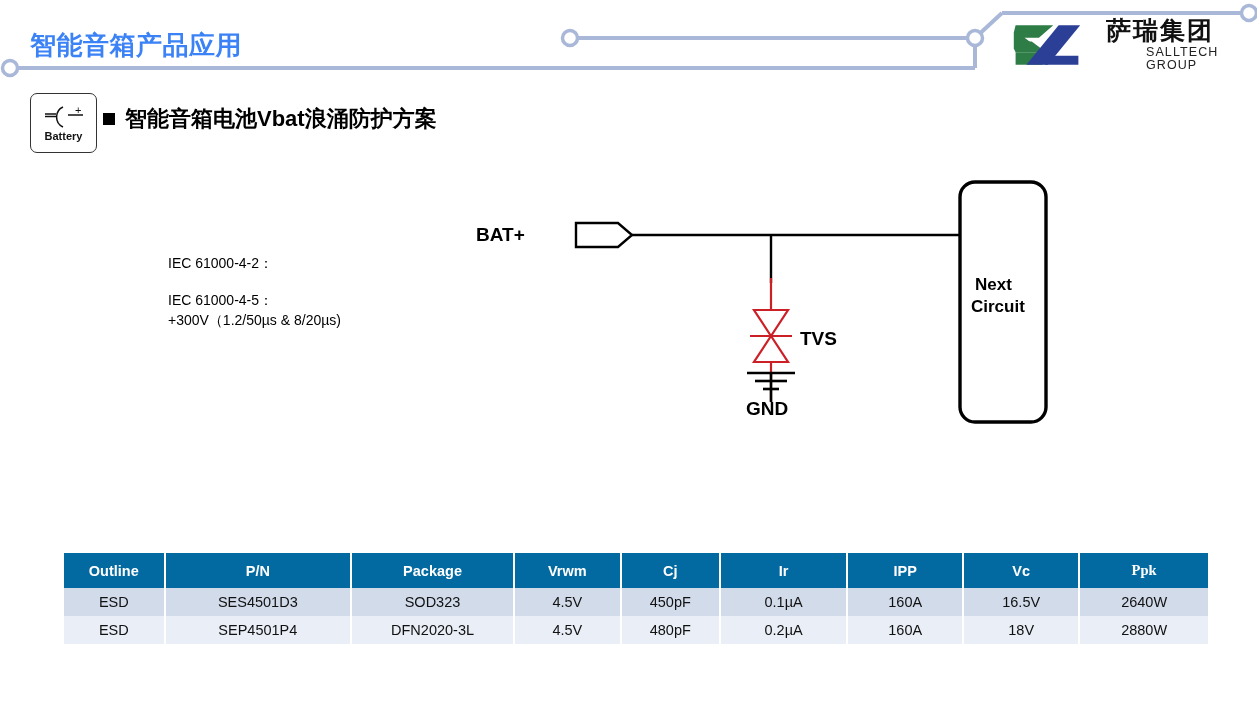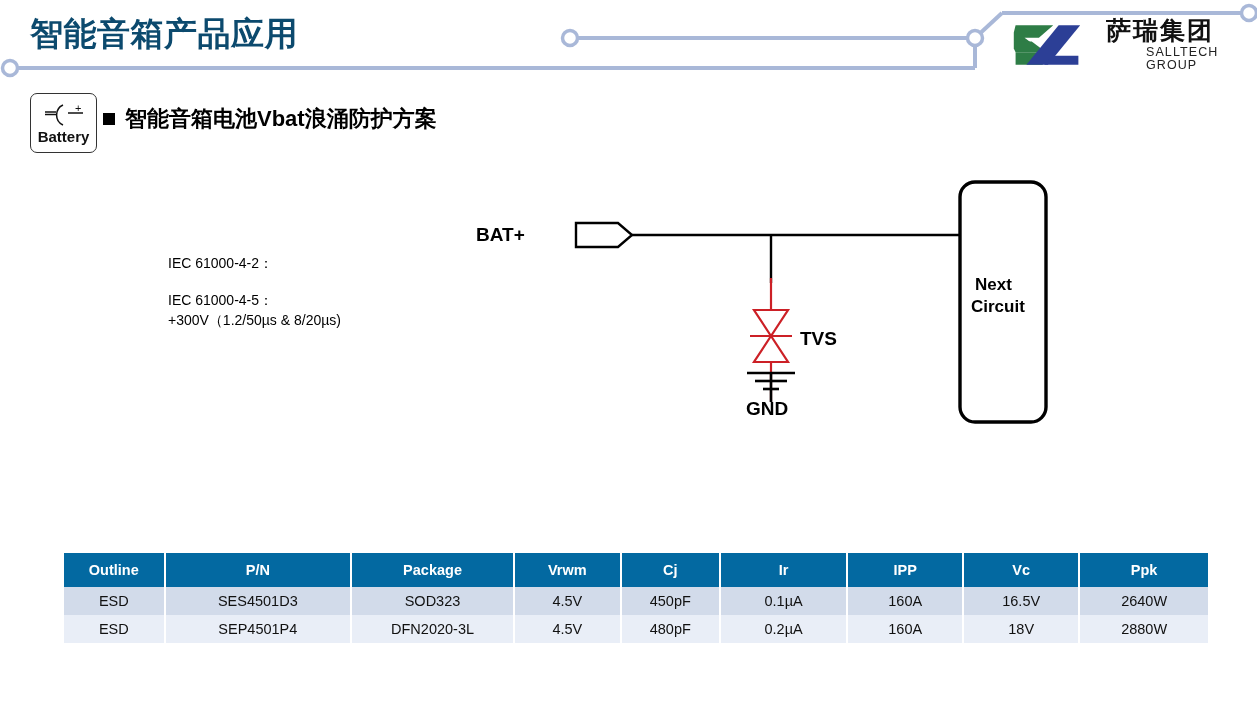--- a/index.html
+++ b/index.html
@@ -6,59 +6,59 @@
   body{
     width:1257px;height:706px;position:relative;overflow:hidden;
     background:#ffffff;
     font-family:"Liberation Sans","DejaVu Sans",sans-serif;
     -webkit-font-smoothing:antialiased;
   }
   .abs{position:absolute;}
 
   
   #slide-title{
-    left:30px;top:12px;
-    font-size:33px;font-weight:bold;color:#0c4a6e;
+    left:30px;top:28px;
+    font-size:26px;font-weight:bold;color:#3b82f6;
     letter-spacing:.5px;white-space:nowrap;
   }
   #header-trace{left:0;top:0;}
 
   
   #brand-logo{left:1012px;top:18px;display:flex;align-items:center;gap:24px;}
   #logo-mark{width:78px;height:52px;}
   #logo-wordmark{display:flex;flex-direction:column;line-height:1;}
   #logo-cn{font-size:25px;font-weight:bold;color:#111;letter-spacing:2px;
            font-family:"DejaVu Sans",sans-serif;}
   #logo-en{font-size:12.5px;color:#222;letter-spacing:1.1px;margin-top:3px;
            font-family:"Liberation Sans",sans-serif;margin-left:40px;}
 
   
   #battery-badge{left:30px;top:93px;width:65px;height:58px;
     border:1.3px solid #333;border-radius:7px;background:#fff;
     display:flex;flex-direction:column;align-items:center;justify-content:center;}
-  #battery-badge-label{font-size:15px;font-weight:bold;color:#111;margin-top:0;}
+  #battery-badge-label{font-size:11px;font-weight:bold;color:#111;margin-top:0;}
   #subtitle-row{left:103px;top:104px;display:flex;align-items:center;gap:10px;}
   #subtitle-bullet{width:12px;height:12px;background:#000;display:block;}
   #subtitle-text{font-size:22px;font-weight:bold;color:#000;white-space:nowrap;}
 
   
   #spec-block{left:168px;top:254px;font-size:14px;color:#000000;line-height:1.42;}
   #spec-block .spec-gap{height:17px;}
 
   
   #circuit-svg{left:440px;top:170px;}
   .ckt-label{font-weight:bold;fill:#000;font-family:"Liberation Sans",sans-serif;}
 
   
   #spec-table{left:64px;top:553px;border-collapse:collapse;width:1144px;}
   #spec-table th{
     background:#0369a1;color:#fff;font-weight:bold;font-size:14.5px;
     padding:9px 4px;text-align:center;border-right:2px solid #fff;
   }
-  #spec-table th:last-child{border-right:none;}
+  #spec-table th:last-child{border-right:none;font-family:Liberation Serif, serif;}
   #spec-table td{
     font-size:14.5px;color:#111;text-align:center;padding:6px 4px;
     border-right:2px solid #fff;
   }
   #spec-table td:last-child{border-right:none;}
   #spec-table tbody tr.row-a td{background:#d2dbea;}
   #spec-table tbody tr.row-b td{background:#e9eef7;}
   .col-outline{width:94px;}
   .col-pn{width:182px;}
   .col-pkg{width:158px;}

